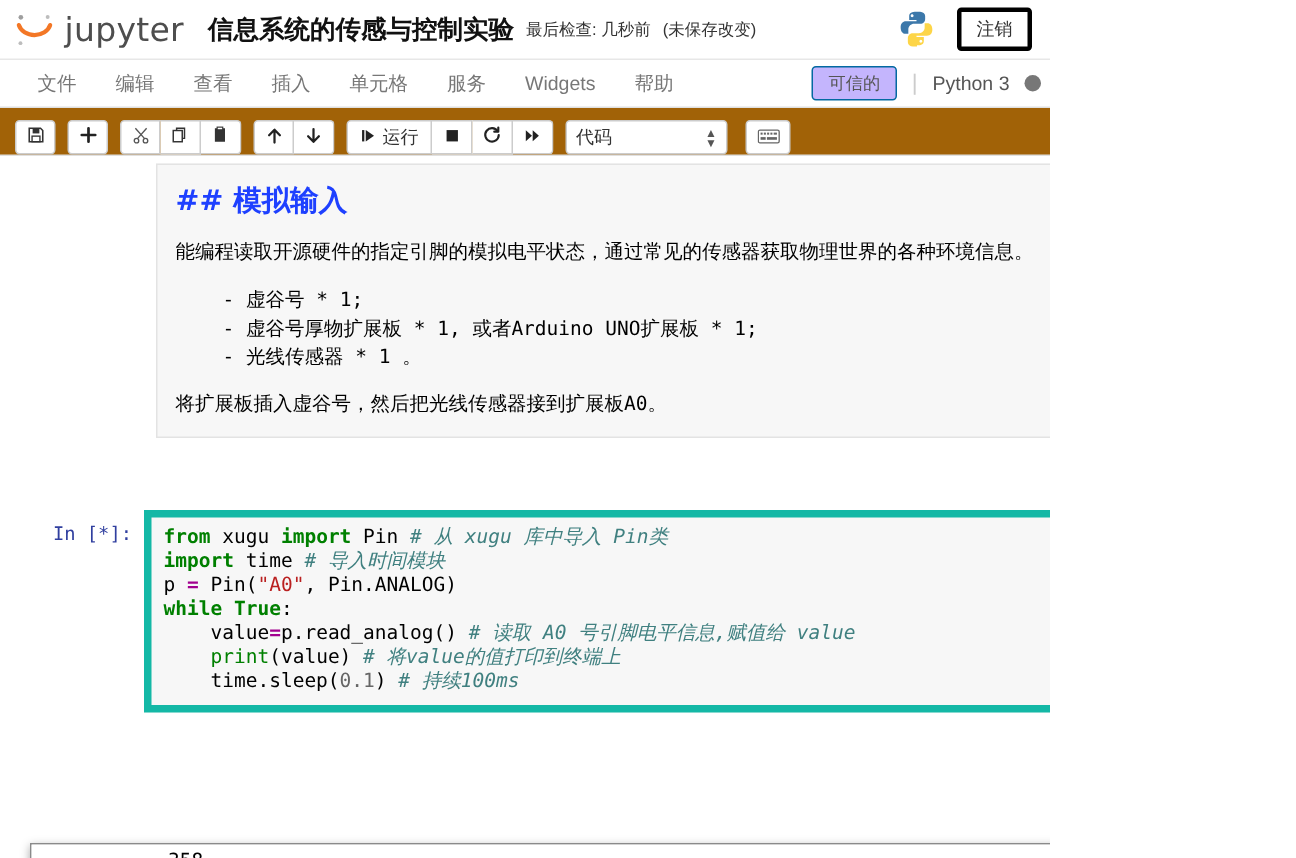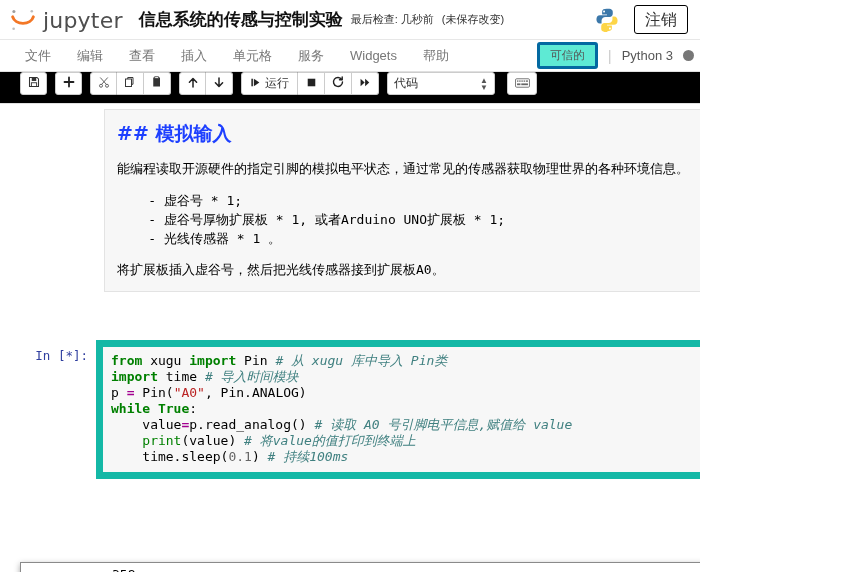--- a/index.html
+++ b/index.html
@@ -52,24 +52,24 @@
     color: #333;
   }
   .header-right {
     margin-left: auto;
     display: flex;
     align-items: center;
     gap: 14px;
   }
   .py-logo { width: 26px; height: 26px; display:block; }
   .logout-btn {
-    border: 1px solid #000000;
+    border: 3px solid #000000;
     background: #fff;
     border-radius: 3px;
-    font-size: 16px;
+    font-size: 12px;
     color: #333;
     padding: 4px 10px;
     line-height: 1.2;
     cursor: pointer;
   }
 
   
   .menubar {
     height: 32px;
     background: #fff;
@@ -86,44 +86,44 @@
     white-space: nowrap;
   }
   .menubar-right {
     margin-left: auto;
     display:flex;
     align-items:center;
     gap: 10px;
     padding-right: 6px;
   }
   .trusted-btn {
-    border: 3px solid #0369a1;
-    background: #5eead4;
+    border: 1px solid #0369a1;
+    background: #c4b5fd;
     border-radius: 3px;
     font-size: 11.5px;
     color: #555;
     padding: 3px 10px;
     cursor: pointer;
   }
   .kernel-sep { color:#ccc; font-size: 15px; }
   .kernel-name { font-size: 13px; color: #555; }
   .kernel-busy {
     width: 11px; height: 11px; border-radius: 50%;
     background: #777;
     display: inline-block;
   }
 
   
   .toolbar {
     height: 32px;
-    background: #000000;
+    background: #a16207;
     border-bottom: 1px solid #e0e0e0;
     display: flex;
-    align-items: flex-start;
-    padding-left: 20px;
+    align-items: flex-end;
+    padding-left: 10px;
     gap: 0;
   }
   .tb-group { display:flex; margin-right: 8px; }
   .tb-btn {
     border: 1px solid #ccc;
     background: #fff;
     height: 23px;
     min-width: 27px;
     display: flex;
     align-items: center;
@@ -217,21 +217,21 @@
     font-family: "DejaVu Sans Mono", monospace;
     font-size: 12.5px;
     color: #303f9f;
     padding-top: 8px;
     flex: 0 0 96px;
   }
   .code-area {
     flex: 1;
     margin-right: 19px;
     background: #f7f7f7;
-    border: 7px solid #14b8a6;
+    border: 5px solid #14b8a6;
     padding: 6px 8px 7px 8px;
     font-family: "DejaVu Sans Mono", monospace;
     font-size: 13px;
     line-height: 1.23;
     white-space: pre;
     color: #000;
   }
   .k  { color: #008000; font-weight: bold; }     
   .cm { color: #408080; font-style: italic; }    
   .s  { color: #ba2121; }                        

